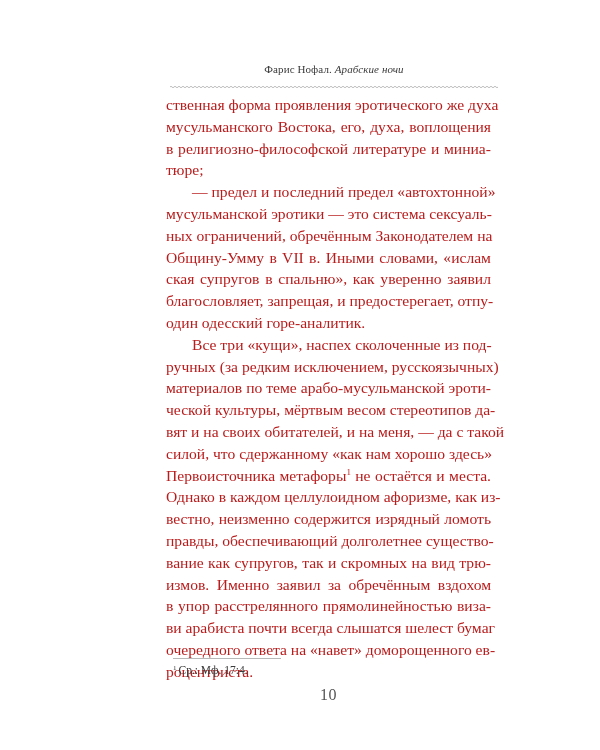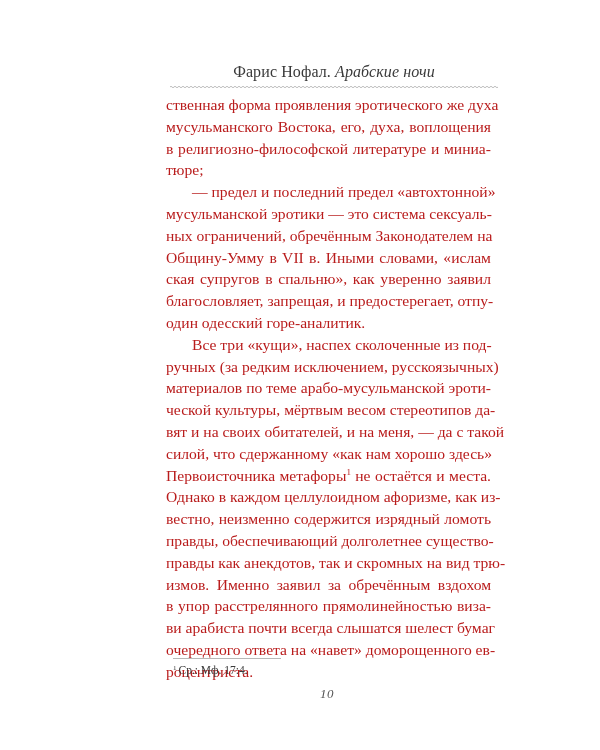--- a/index.html
+++ b/index.html
@@ -20,21 +20,21 @@
       left: 0; top: 0;
       width: 600px; height: 750px;
       background: #ffffff;
     }
     .running-head {
       position: absolute;
       left: 170px;
       width: 328px;
       top: 63px;
       text-align: center;
-      font-size: 16px;
+      font-size: 11px;
       color: #3a3a3a;
       letter-spacing: 0.1px;
     }
     .running-head .title-italic {
       font-style: italic;
     }
     .wavy-rule {
       position: absolute;
       left: 170px;
       top: 84px;
@@ -86,24 +86,23 @@
     .footnote sup {
       font-size: 7px;
       vertical-align: 4px;
       line-height: 0;
       margin-right: 2px;
     }
     .page-number {
       position: absolute;
       left: 320px;
       top: 686px;
-      font-size: 13px;
+      font-size: 16px;
       color: #555555;
       letter-spacing: 0.5px;
-      font-style: italic;
     }
   </style>
 </head>
 <body>
 
 <div class="page">
 
   <div class="running-head">
     <span>Фарис Нофал.</span>
     <span class="title-italic">Арабские ночи</span>
@@ -128,21 +127,21 @@
     <span class="line indent">Все три «кущи», наспех сколоченные из под-</span>
     <span class="line">ручных (за редким исключением, русскоязычных)</span>
     <span class="line">материалов по теме арабо-мусульманской эроти-</span>
     <span class="line">ческой культуры, мёртвым весом стереотипов да-</span>
     <span class="line">вят и на своих обитателей, и на меня, — да с такой</span>
     <span class="line">силой, что сдержанному «как нам хорошо здесь»</span>
     <span class="line"><span>Первоисточника метафоры</span><sup>1</sup><span> не остаётся и места.</span></span>
     <span class="line">Однако в каждом целлулоидном афоризме, как из-</span>
     <span class="line">вестно, неизменно содержится изрядный ломоть</span>
     <span class="line">правды, обеспечивающий долголетнее существо-</span>
-    <span class="line">правды как анекдотов, так и скромных на вид трю-</span>
+    <span class="line">вание как супругов, так и скромных на вид трю-</span>
     <span class="line">измов. Именно заявил за обречённым вздохом</span>
     <span class="line">в упор расстрелянного прямолинейностью виза-</span>
     <span class="line">ви арабиста почти всегда слышатся шелест бумаг</span>
     <span class="line">очередного ответа на «навет» доморощенного ев-</span>
     <span class="line last">роцентриста.</span>
   </div>
 
   <div class="footnote-rule"></div>
 
   <div class="footnote">

